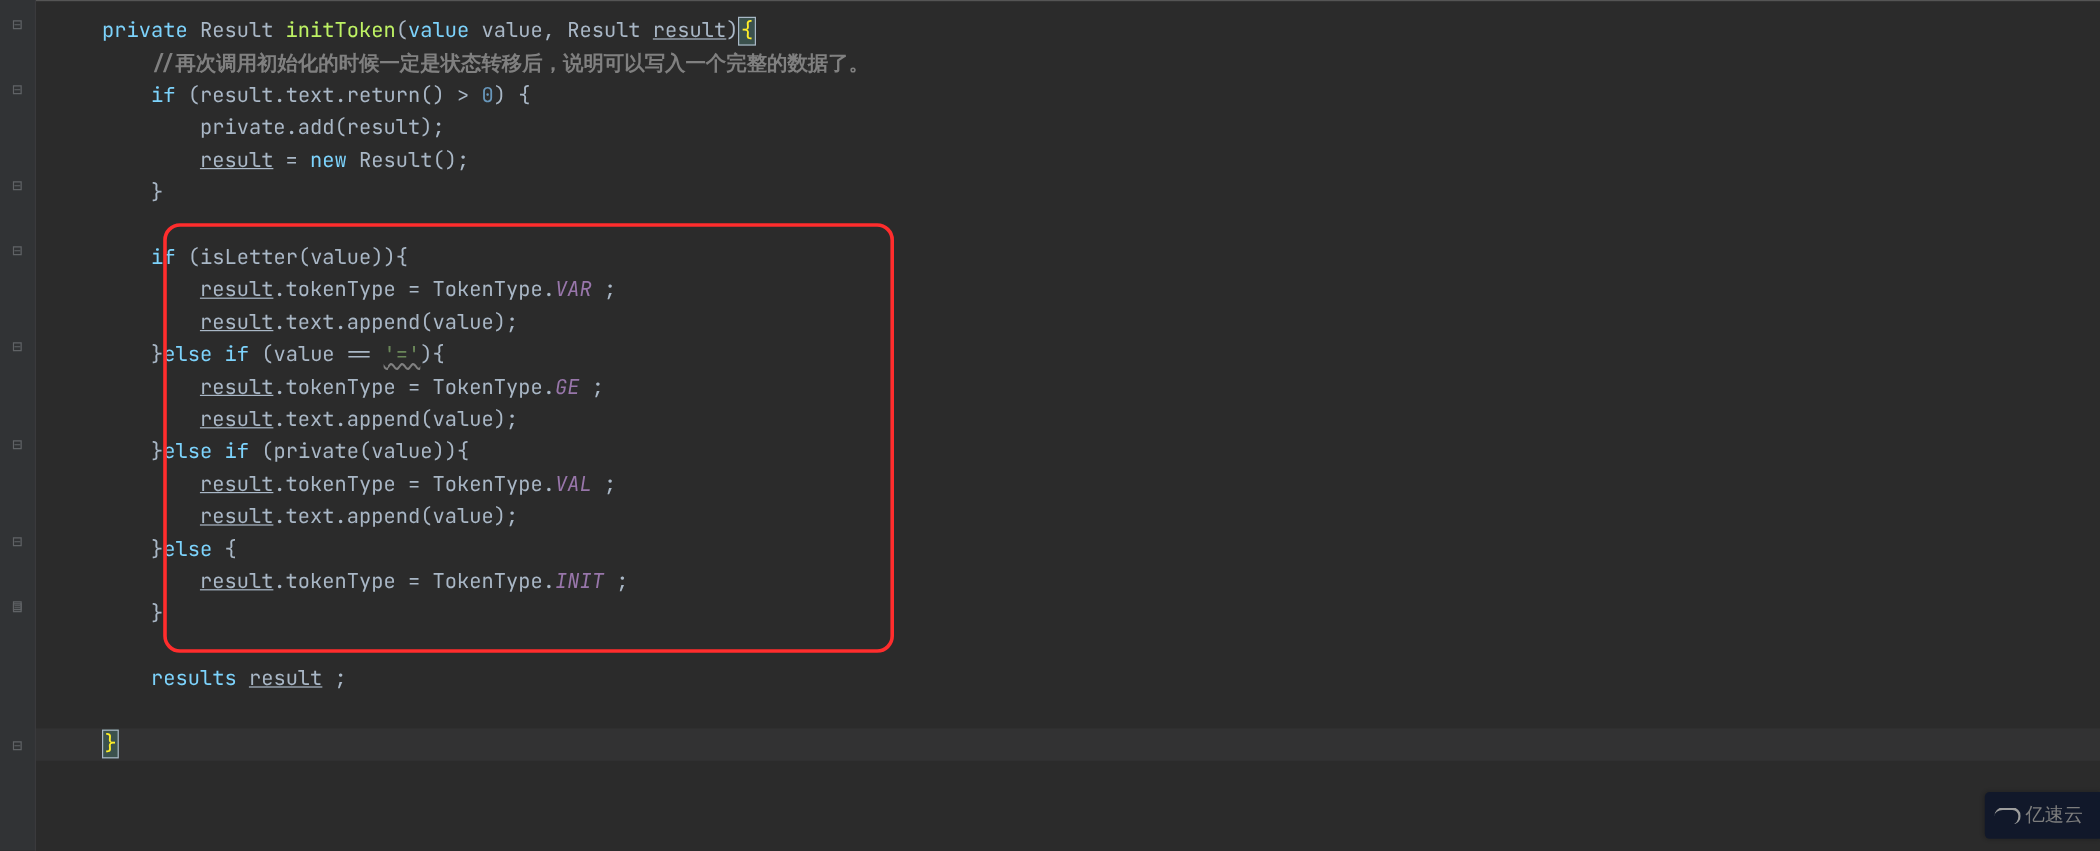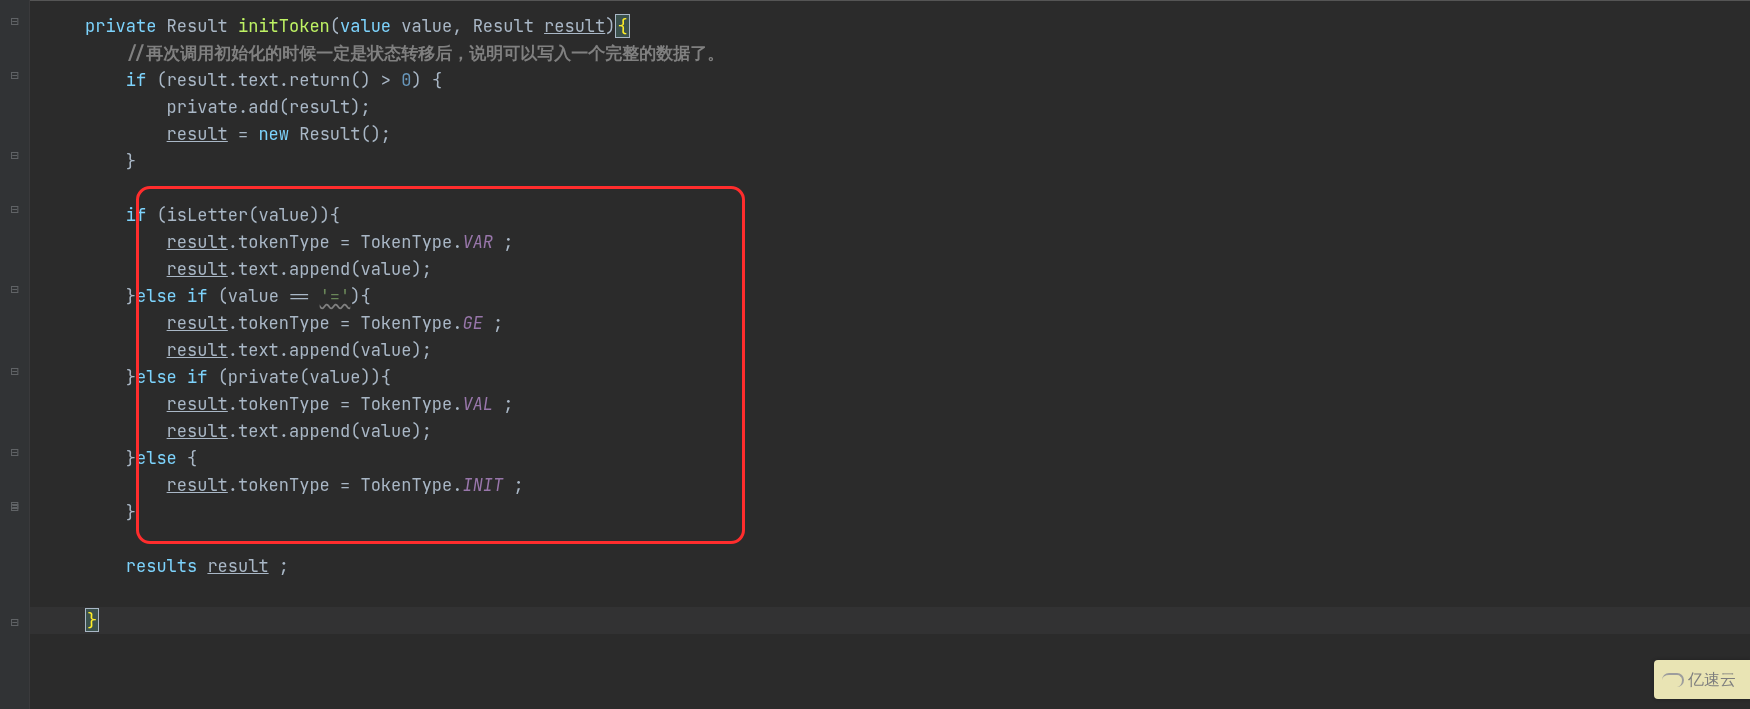--- a/index.html
+++ b/index.html
@@ -69,21 +69,21 @@
   .redbox {
     position: absolute;
     border: 3px solid #ff2d2d;
     border-radius: 14px;
     pointer-events: none;
   }
   .watermark {
     position: absolute;
     right: 0;
     bottom: 10px;
-    background: #fef9c3;
+    background: #0f172a;
     color: #888;
     font-family: sans-serif;
     font-size: 16px;
     padding: 6px 14px 6px 34px;
     border-radius: 4px 0 0 4px;
     opacity: .9;
     box-shadow: 0 0 4px rgba(0,0,0,.3);
   }
   .watermark::before{
     content:"";

